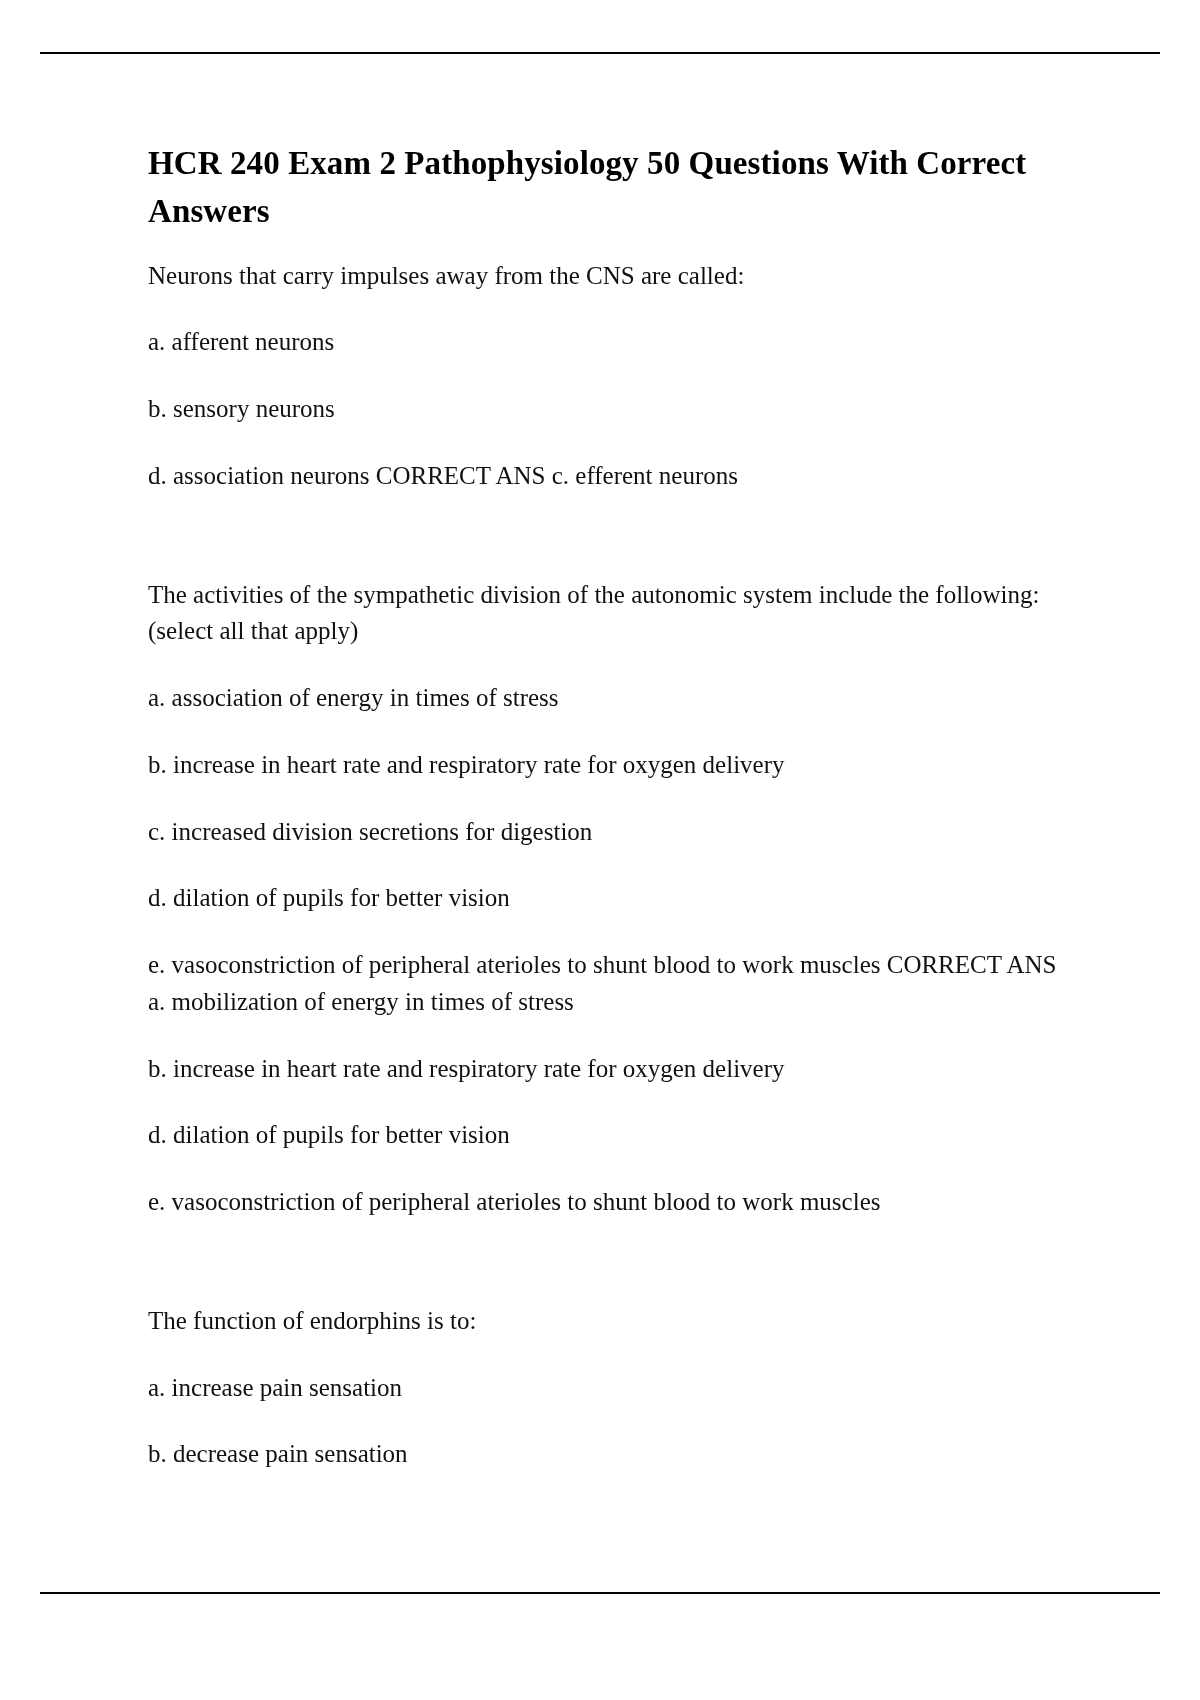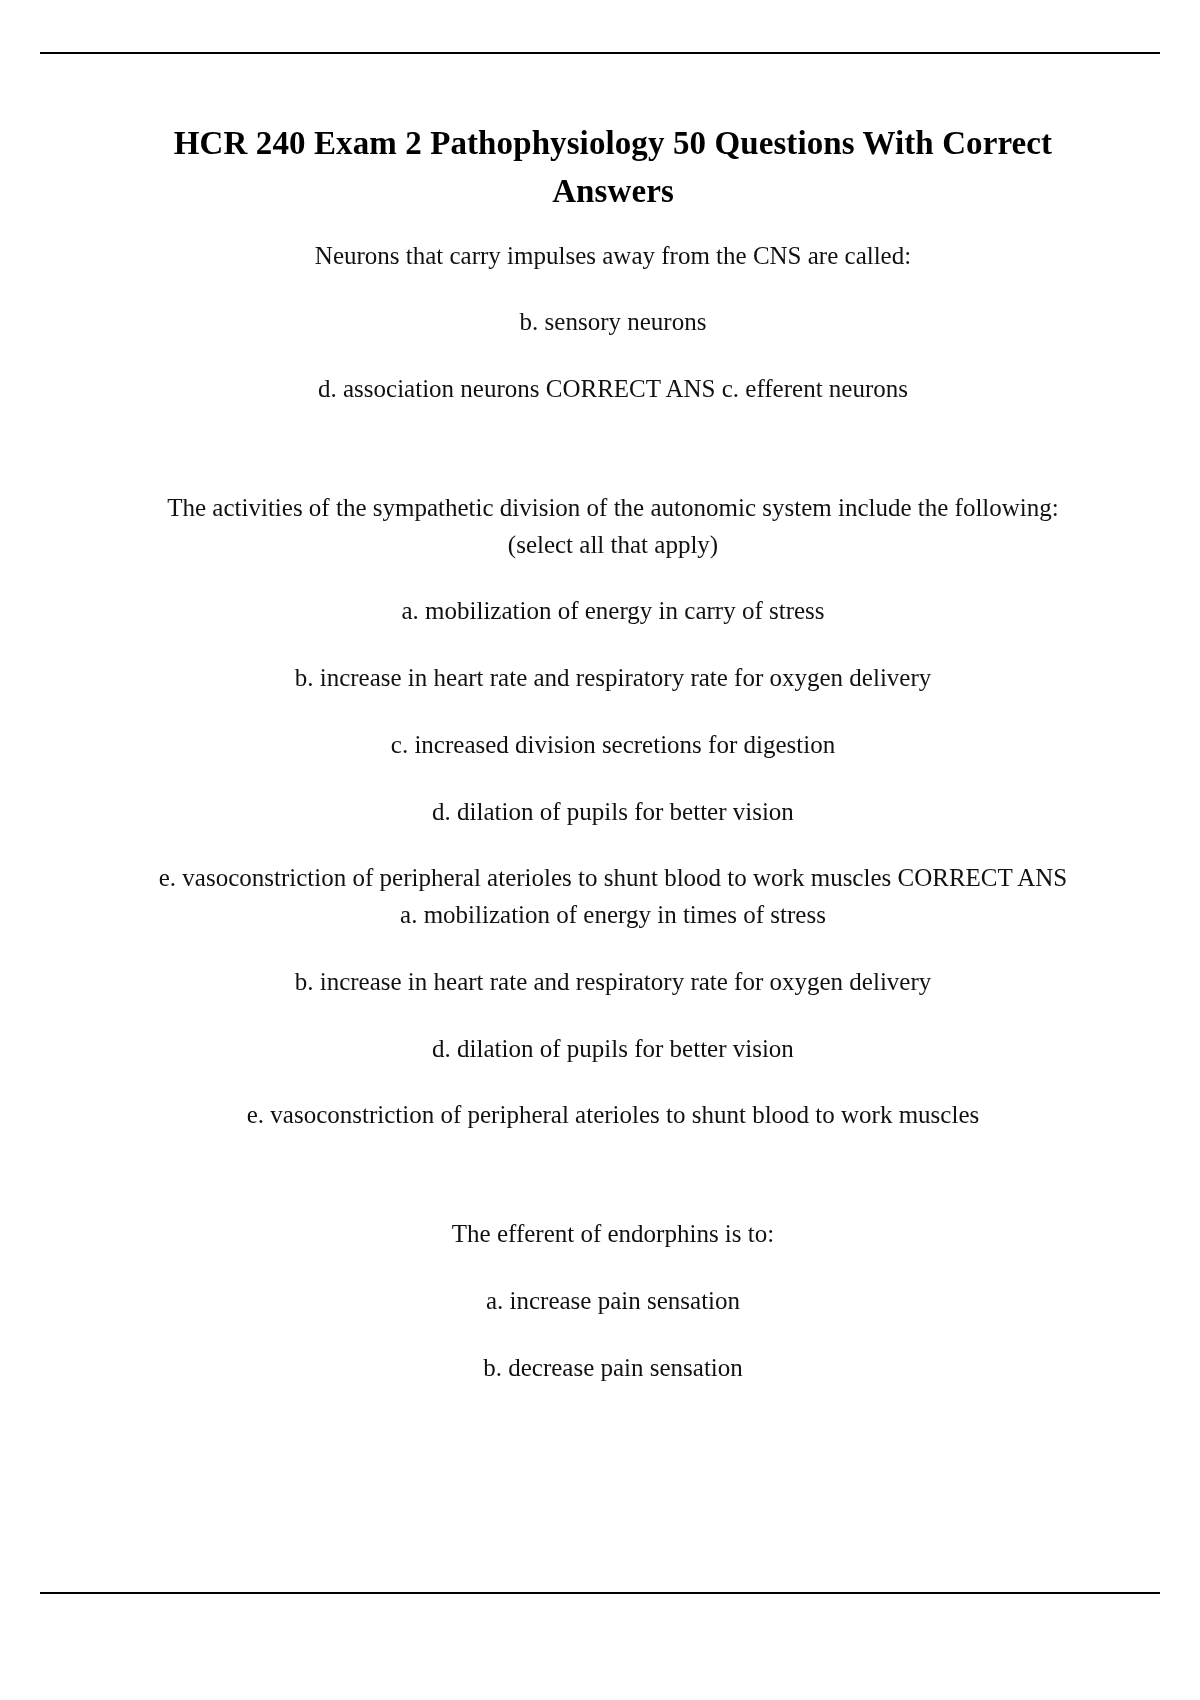--- a/index.html
+++ b/index.html
@@ -29,23 +29,22 @@
     width: 1120px;
     height: 0;
     border-top: 2px solid #000000;
   }
   .rule-top { top: 52px; }
   .rule-bottom { top: 1592px; }
 
   .content {
     position: absolute;
     left: 148px;
-    top: 120px;
+    top: 140px;
     width: 930px;
-    text-align: center;
   }
 
   h1.doc-title {
     font-size: 33px;
     line-height: 1.45;
     font-weight: bold;
     margin: 0 0 22px 0;
     letter-spacing: 0.1px;
     color: #000000;
   }
@@ -65,38 +64,39 @@
 
 <div class="page">
 
   <div class="rule rule-top"></div>
 
   <div class="content">
 
     <h1 class="doc-title">HCR 240 Exam 2 Pathophysiology 50 Questions With Correct Answers</h1>
 
     <p class="para">Neurons that carry impulses away from the CNS are called:</p>
+    <p class="para">a. afferent neurons</p>
     <p class="para">b. sensory neurons</p>
     <p class="para">d. association neurons CORRECT ANS c. efferent neurons</p>
 
     <div class="spacer-block"></div>
 
     <p class="para">The activities of the sympathetic division of the autonomic system include the following: (select all that apply)</p>
-    <p class="para">a. mobilization of energy in carry of stress</p>
+    <p class="para">a. association of energy in times of stress</p>
     <p class="para">b. increase in heart rate and respiratory rate for oxygen delivery</p>
     <p class="para">c. increased division secretions for digestion</p>
     <p class="para">d. dilation of pupils for better vision</p>
     <p class="para">e. vasoconstriction of peripheral aterioles to shunt blood to work muscles CORRECT ANS a. mobilization of energy in times of stress</p>
     <p class="para">b. increase in heart rate and respiratory rate for oxygen delivery</p>
     <p class="para">d. dilation of pupils for better vision</p>
     <p class="para">e. vasoconstriction of peripheral aterioles to shunt blood to work muscles</p>
 
     <div class="spacer-block"></div>
 
-    <p class="para">The efferent of endorphins is to:</p>
+    <p class="para">The function of endorphins is to:</p>
     <p class="para">a. increase pain sensation</p>
     <p class="para">b. decrease pain sensation</p>
 
   </div>
 
   <div class="rule rule-bottom"></div>
 
 </div>
 
 </body></html>

